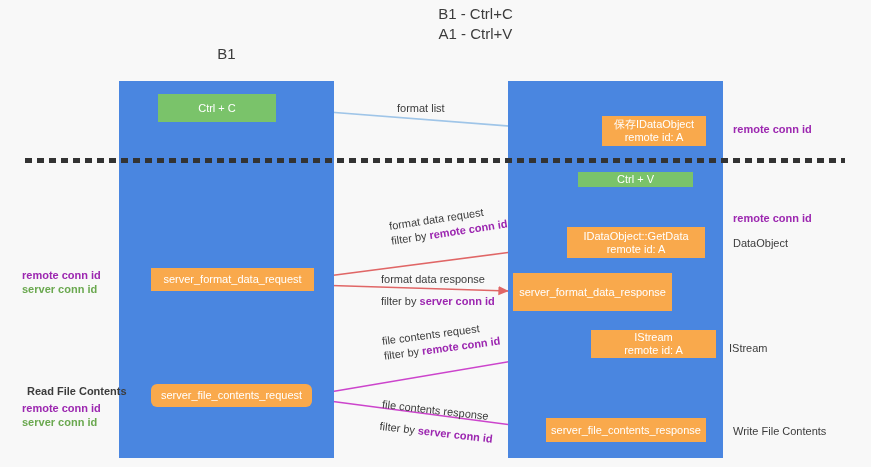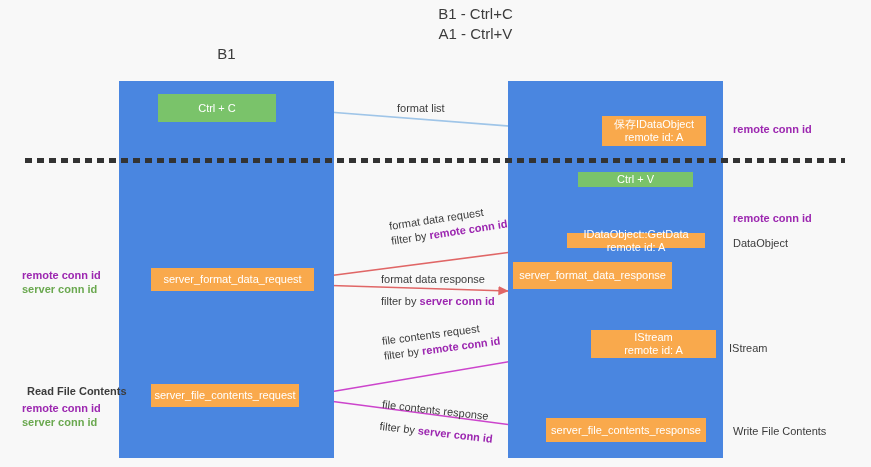--- a/index.html
+++ b/index.html
@@ -45,25 +45,25 @@
     color:#ffffff;font-size:11px;line-height:13px;text-align:center;
     box-sizing:border-box;
   }
   .box.orange{background:#f9a94c;}
   .box.green{background:#7ac36a;}
   .box .l2{display:block;}
 
   #box-ctrlc{left:158px;top:94px;width:118px;height:28px;}
   #box-dataobject-save{left:578px;top:116px;width:104px;height:30px;margin-left:24px;}
   #box-ctrlv{left:578px;top:172px;width:115px;height:15px;}
-  #box-getdata{left:567px;top:227px;width:138px;height:15px;margin-top:6px;}
+  #box-getdata{left:567px;top:227px;width:138px;height:31px;}
   #box-srv-fmt-req{left:151px;top:268px;width:163px;height:23px;}
-  #box-srv-fmt-resp{left:513px;top:262px;width:159px;height:27px;}
+  #box-srv-fmt-resp{left:513px;top:273px;width:159px;height:38px;}
   #box-istream{left:591px;top:330px;width:125px;height:28px;}
-  #box-srv-file-req{left:151px;top:384px;width:148px;height:23px;}
+  #box-srv-file-req{left:151px;top:384px;width:161px;height:23px;border-radius:6px;}
   #box-srv-file-resp{left:546px;top:418px;width:160px;height:24px;}
 
   
   .ann{position:absolute;font-size:11px;line-height:14px;color:#3c3c3c;}
   .ann .purple{color:#9c27b0;font-weight:bold;}
   .ann .green{color:#6aa84f;font-weight:bold;}
   .ann.bold{font-weight:bold;}
 
   #ann-remote-1{left:733px;top:122px;}
   #ann-remote-2{left:733px;top:211px;}

